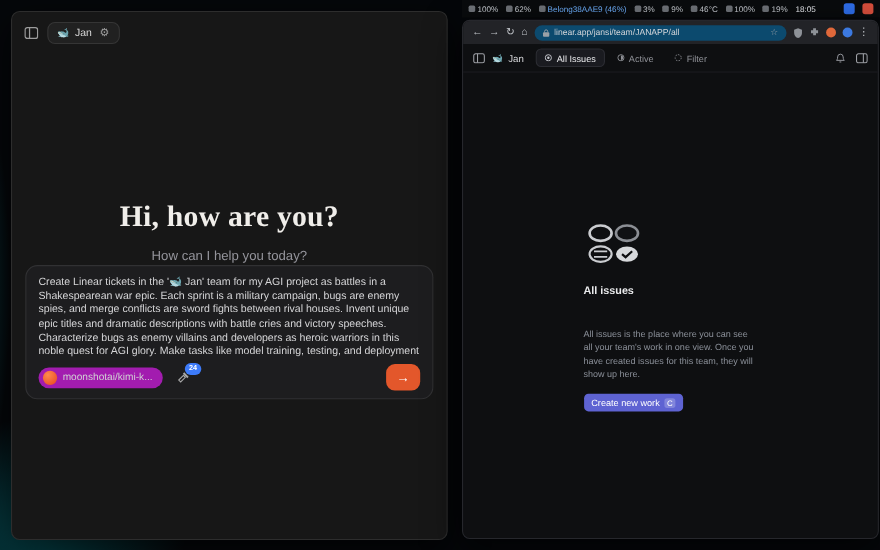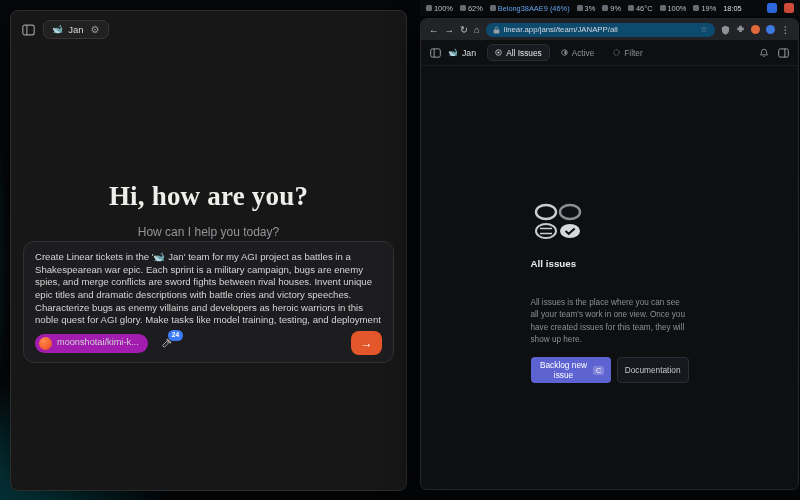--- a/index.html
+++ b/index.html
@@ -272,21 +272,20 @@
           <ellipse cx="15" cy="29" rx="10" ry="7" fill="none" stroke="#caccd0" stroke-width="2"></ellipse>
           <line x1="9" y1="26.5" x2="21" y2="26.5" stroke="#caccd0" stroke-width="1.5"></line>
           <line x1="9" y1="31.5" x2="21" y2="31.5" stroke="#caccd0" stroke-width="1.5"></line>
           <ellipse cx="39" cy="29" rx="10" ry="7" fill="#d7d9dc"></ellipse>
           <path d="M34.5 29l3.2 2.8 6-5.4" stroke="#0e0f11" stroke-width="2" fill="none"></path>
         </svg>
         <h3>All issues</h3>
         <p>All issues is the place where you can see all your team's work in one view. Once you have created issues for this team, they will show up here.</p>
         <div class="empty-actions">
           <button class="btn-primary">
-            <span>Backlog new issue</span>
+            <span>Create new work</span>
             <span class="kbd">C</span>
           </button>
-          <button class="btn-secondary">Documentation</button>
         </div>
       </div>
     </div>
   </div>
 </div>
 
 </body></html>

